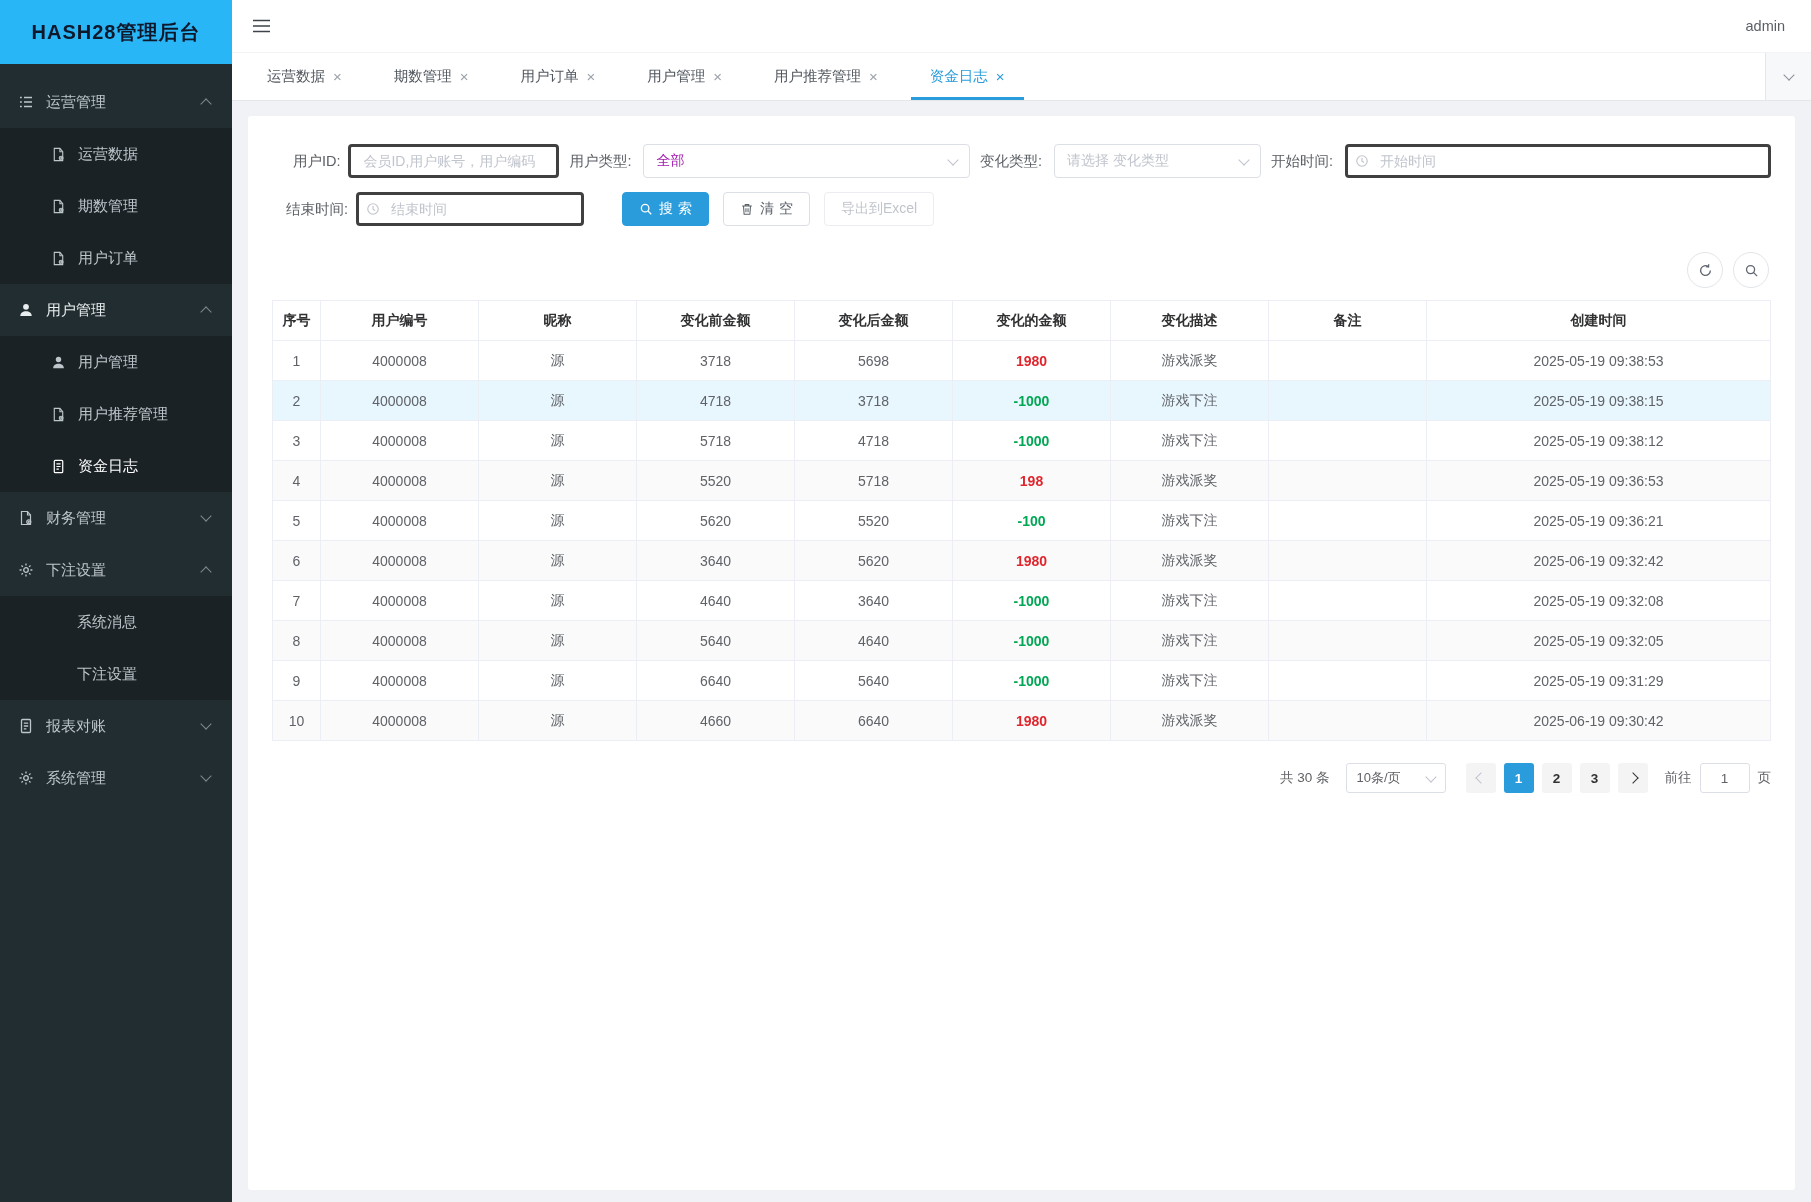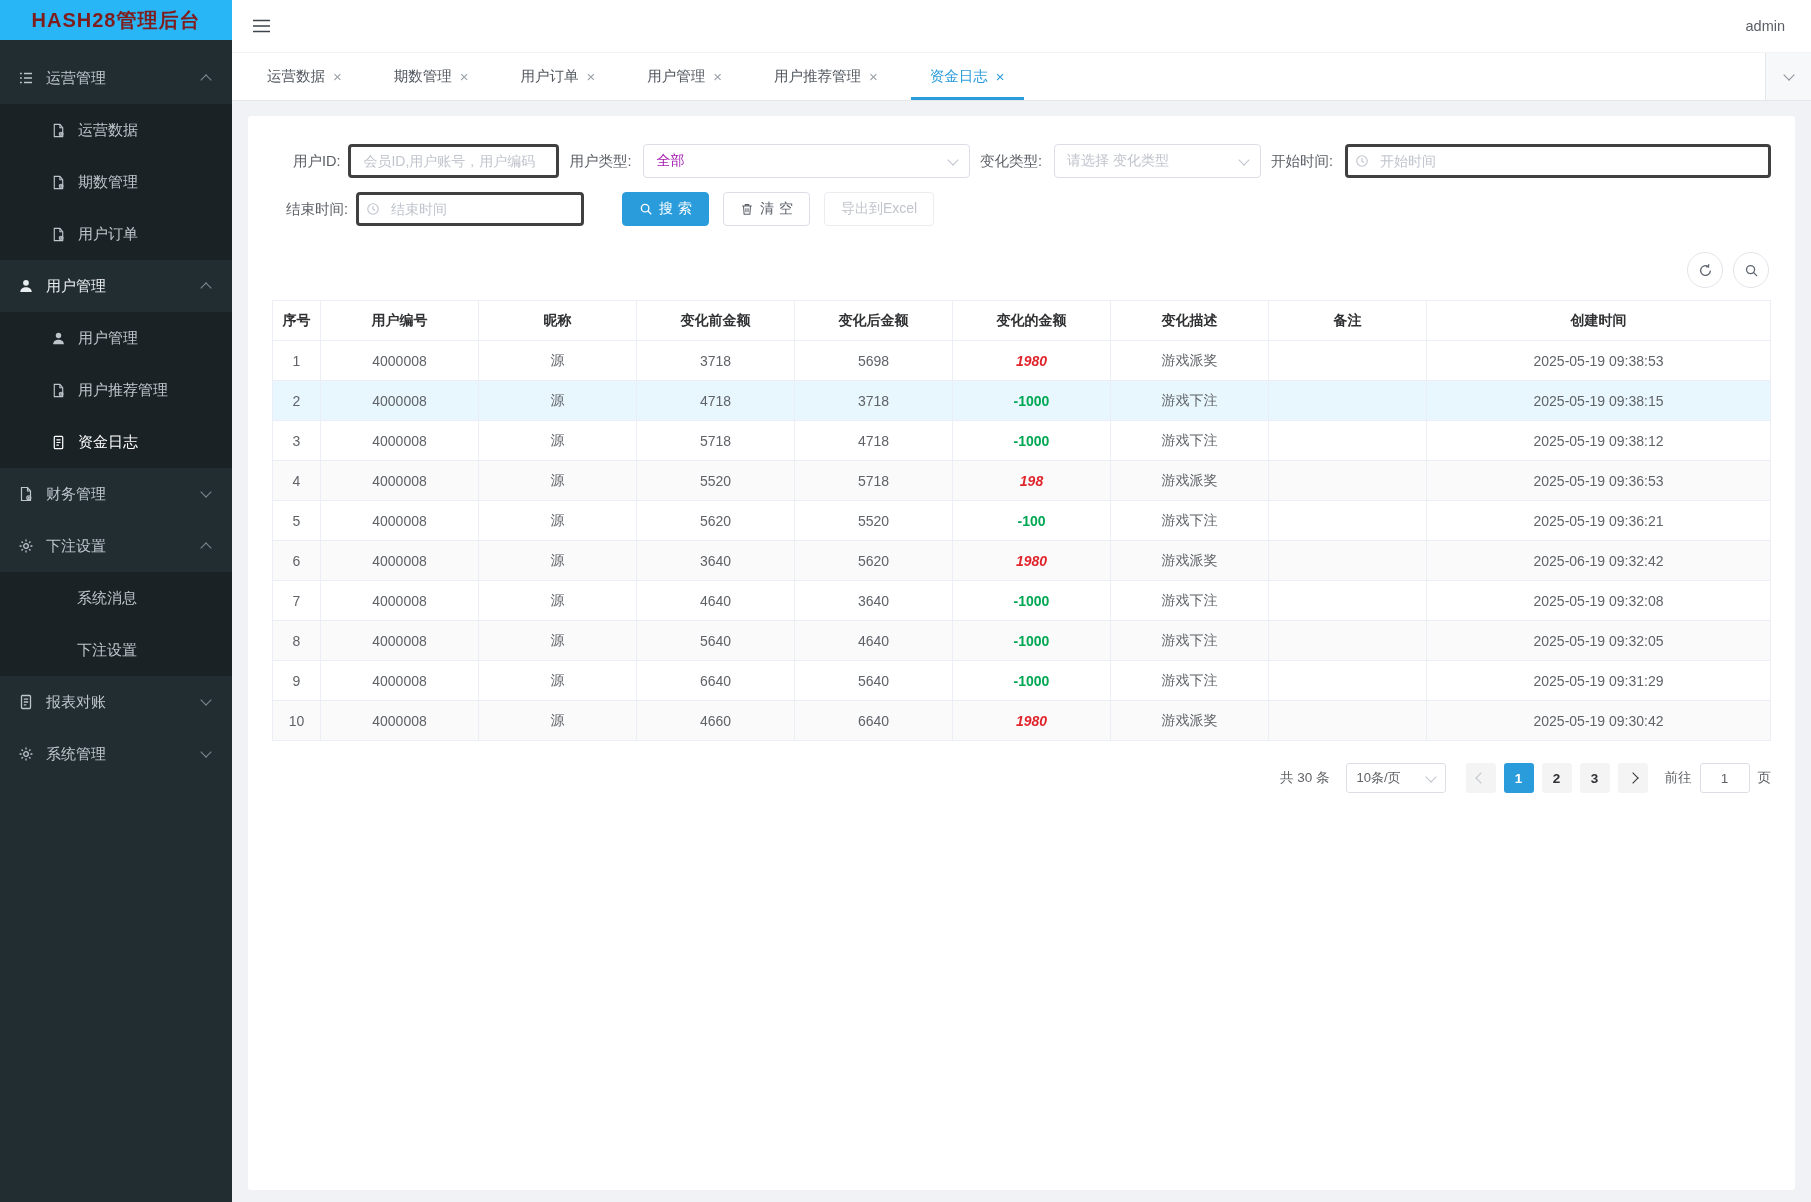--- a/index.html
+++ b/index.html
@@ -8,21 +8,21 @@
   *{box-sizing:border-box;margin:0;padding:0;}
   html,body{margin:0;padding:0;}
   body{
     width:1811px;height:1202px;overflow:hidden;background:#f0f2f5;
     font-family:"Liberation Sans","DejaVu Sans",sans-serif;color:#606266;
   }
   .app{display:flex;width:1811px;height:1202px;}
 
   
   .sidebar{width:232px;flex-shrink:0;background:#222d32;display:flex;flex-direction:column;}
-  .logo{height:40px;background:var(--logo);color:#7f1d1d;font-size:20px;font-weight:bold;
+  .logo{height:64px;background:var(--logo);color:#0f172a;font-size:20px;font-weight:bold;
         display:flex;align-items:center;justify-content:center;letter-spacing:1px;}
   .snav{flex:1;padding-top:12px;overflow:hidden;}
   .s-item{height:52px;display:flex;align-items:center;color:#bdc6cb;font-size:15px;cursor:pointer;position:relative;}
   .s-item.group{padding-left:18px;}
   .s-item.sub{padding-left:50px;}
   .s-item.sub.noicon{padding-left:77px;}
   .submenu{background:#1a2226;}
   .s-icon{width:16px;height:16px;margin-right:12px;display:inline-flex;align-items:center;justify-content:center;flex-shrink:0;}
   .s-icon svg{display:block;}
   .s-arrow{position:absolute;right:22px;color:#7d8a91;}
@@ -89,21 +89,21 @@
 
   
   table{width:100%;border-collapse:collapse;table-layout:fixed;}
   th,td{border:1px solid #ebeef5;height:40px;padding:0 6px;text-align:center;font-size:14px;
         overflow:hidden;white-space:nowrap;}
   th{color:#303133;font-weight:bold;background:#fff;}
   td{color:#5f6368;}
   tr.stripe td{background:#fafafa;}
   tr.hl td{background:#e8f6fd;}
   td.amt{font-weight:bold;}
-  .red{color:var(--red);font-style:italic;}
+  .red{color:var(--red);}
   .green{color:var(--green);}
 
   
   .pager{display:flex;justify-content:flex-end;align-items:center;margin-top:22px;font-size:13.5px;color:#606266;}
   .pg-total{margin-right:16px;}
   .pg-select{width:100px;height:30px;border:1px solid #dcdfe6;border-radius:3px;display:flex;align-items:center;
              justify-content:space-between;padding:0 10px;font-size:13px;cursor:pointer;margin-right:16px;background:#fff;}
   .pg-btn{min-width:30px;height:30px;border-radius:3px;background:#f4f4f5;border:none;margin:0 4px;
           display:inline-flex;align-items:center;justify-content:center;font-size:13.5px;font-weight:600;
           color:#303133;cursor:pointer;font-family:inherit;}
@@ -516,21 +516,21 @@
             </tr>
             <tr class="stripe">
               <td>10</td>
               <td>4000008</td>
               <td>源</td>
               <td>4660</td>
               <td>6640</td>
               <td class="amt red">1980</td>
               <td>游戏派奖</td>
               <td></td>
-              <td>2025-05-19 09:30:42</td>
+              <td>2025-06-19 09:30:42</td>
             </tr>
           </tbody>
         </table>
 
         <div class="pager">
           <span class="pg-total">共 30 条</span>
           <div class="pg-select">
             <span>10条/页</span>
             <span class="chev down"></span>
           </div>

